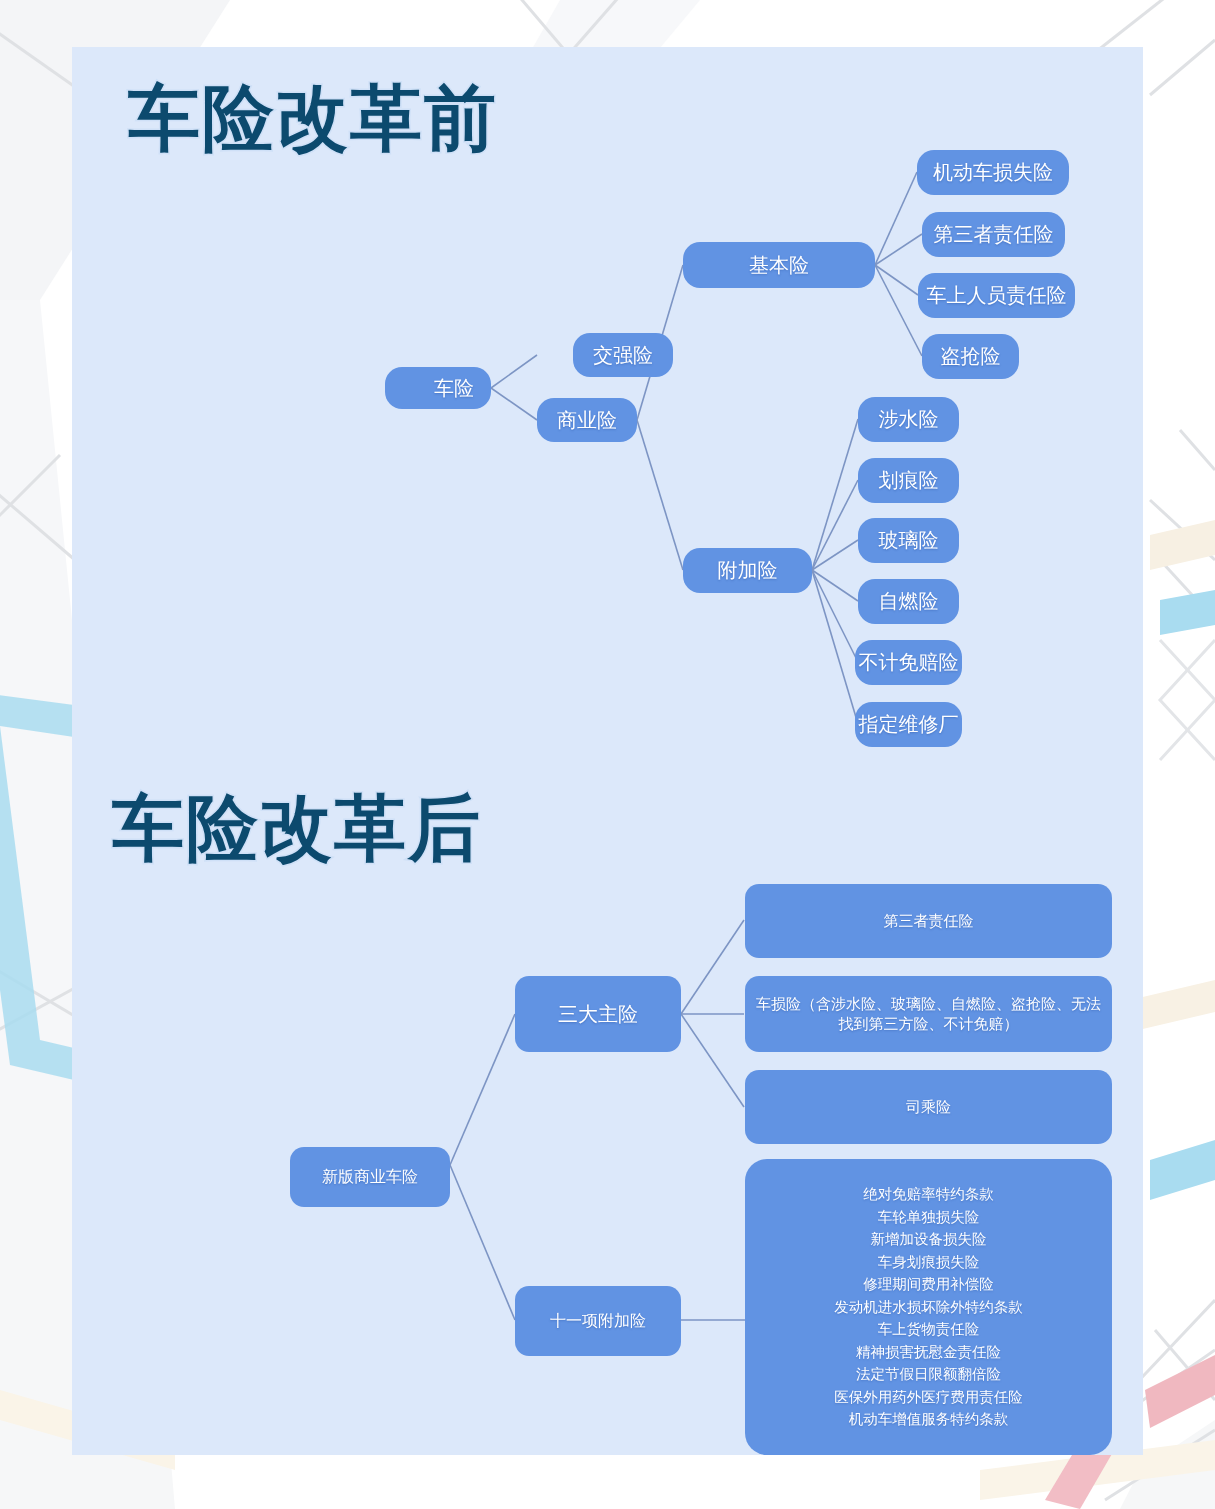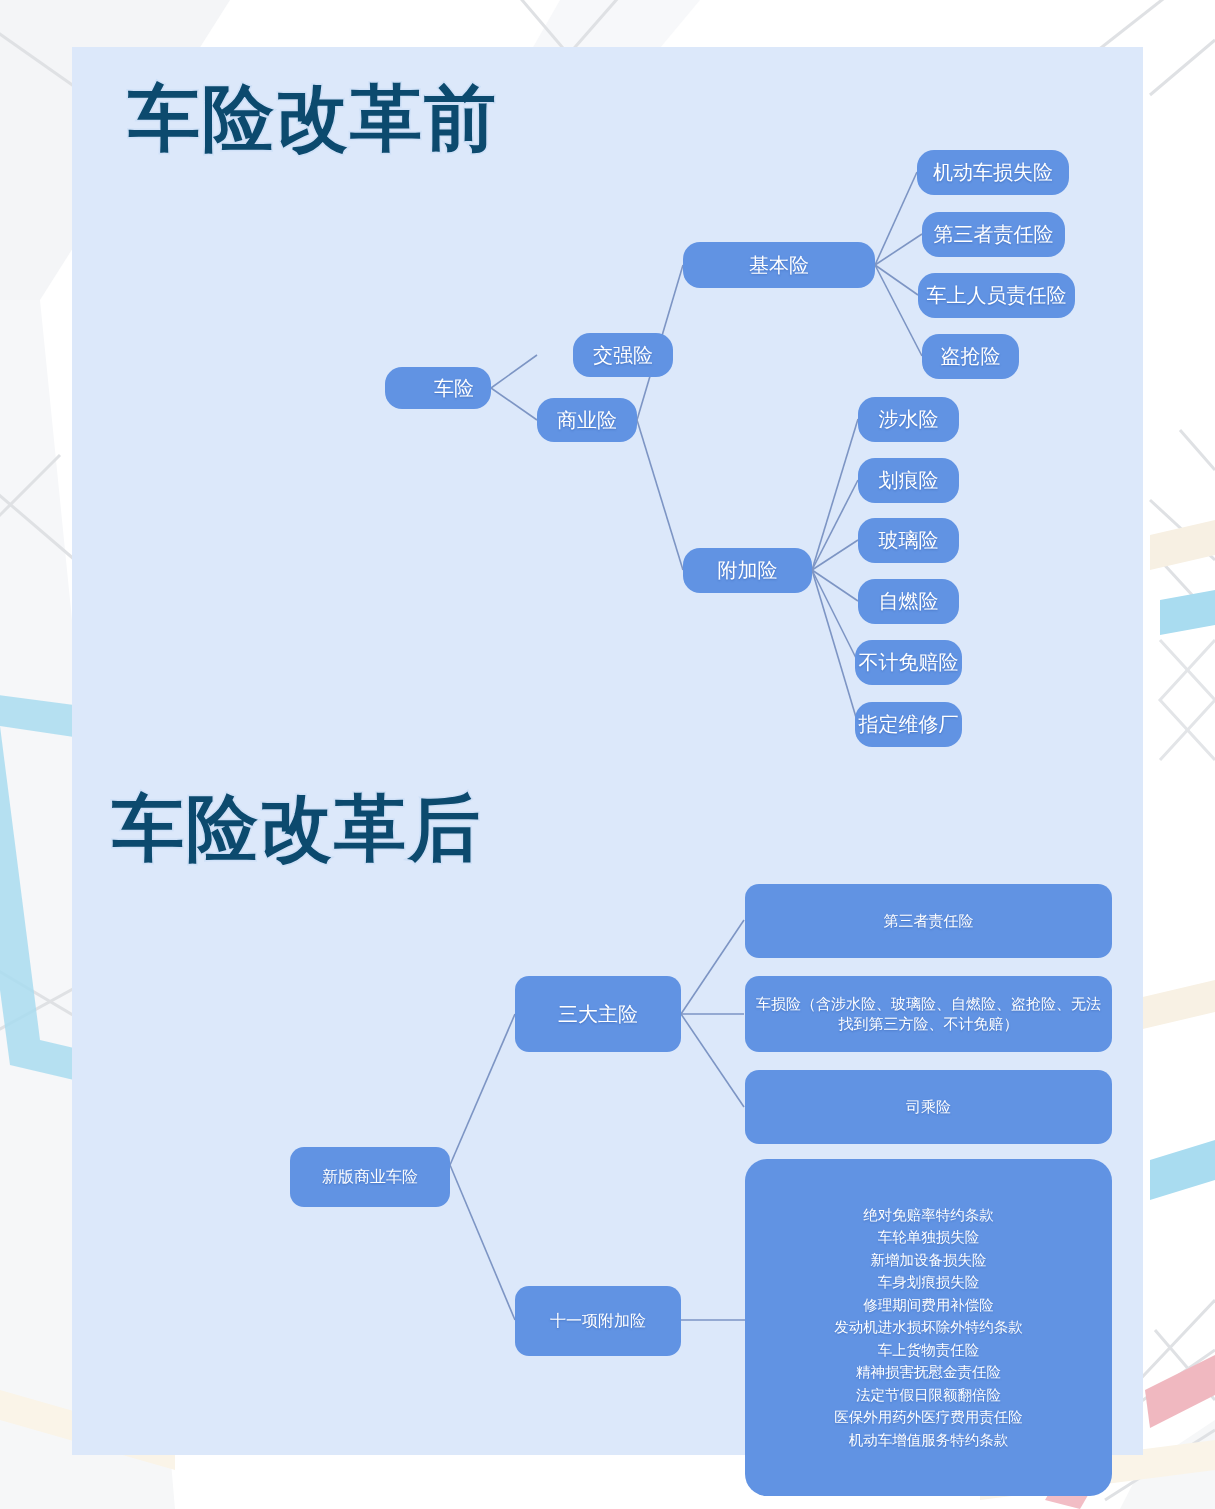--- a/index.html
+++ b/index.html
@@ -47,21 +47,21 @@
     font-family:"DejaVu Sans","Liberation Sans",sans-serif;
     text-shadow:0 1px 2px rgba(40,80,160,.45);
   }
   .n-sm{font-size:19px;}
   .n-md{font-size:20px;}
   .node.rounded-lg{border-radius:14px;}
 
   
   #addon-list{
     position:absolute;z-index:3;
-    left:745px;top:1159px;width:367px;height:337px;
+    left:745px;top:1159px;width:367px;height:296px;
     background:#6193e3;border-radius:22px;
     display:flex;flex-direction:column;align-items:center;justify-content:center;
     padding:6px 12px;box-sizing:border-box;
   }
   #addon-list .li{
     color:#ffffff;font-size:14.5px;line-height:1.0;
     font-family:"DejaVu Sans","Liberation Sans",sans-serif;
     padding:4px 0;text-align:center;white-space:nowrap;
     text-shadow:0 1px 2px rgba(40,80,160,.4);
   }

